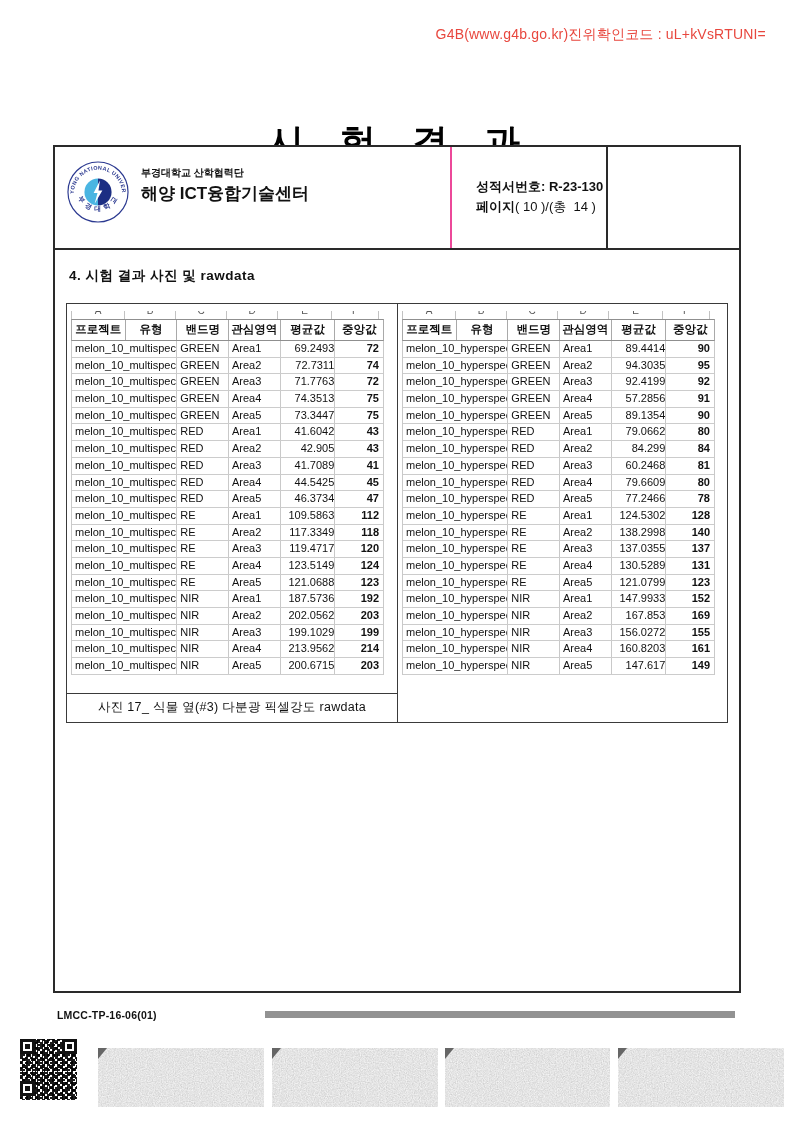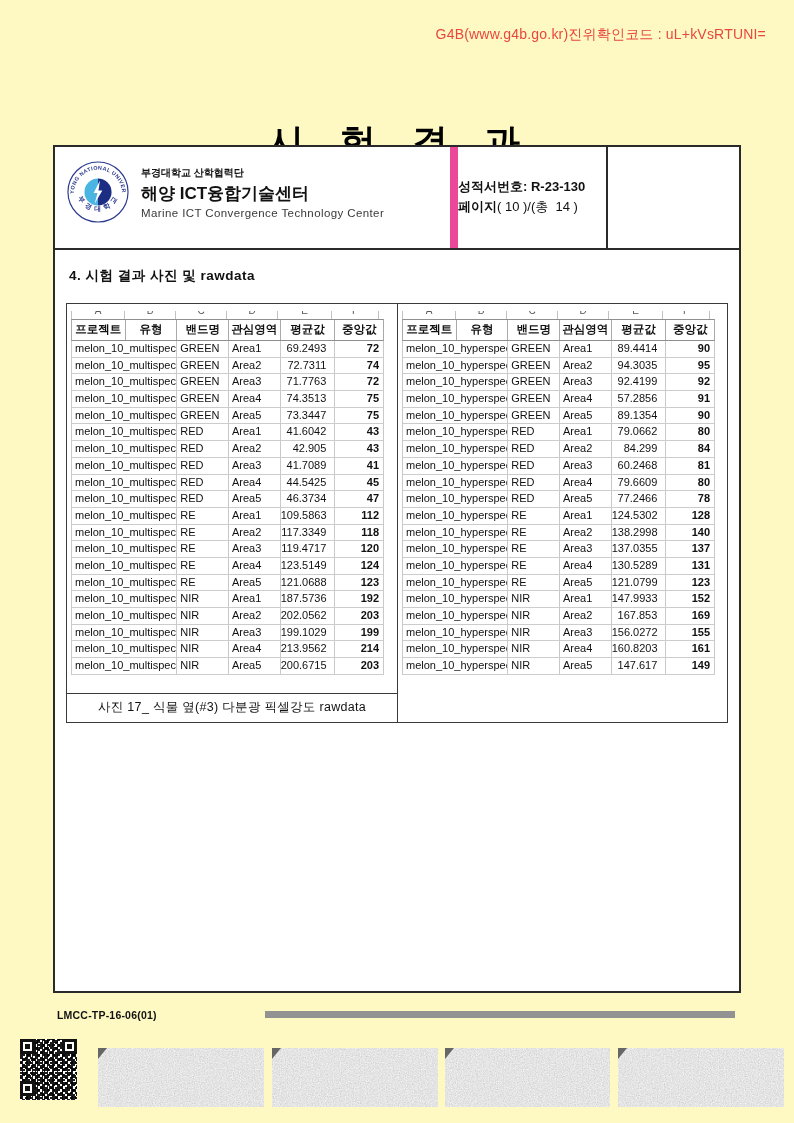--- a/index.html
+++ b/index.html
@@ -1,39 +1,39 @@
 <!DOCTYPE html>
 <html><head>
 <meta charset="utf-8">
 <style>
   html,body { margin:0; padding:0; background:#e9e9e9; }
   .page {
     position:relative; width:794px; height:1123px; margin:0 auto;
-    background:#fef9c3; overflow:hidden;
+    background:#ffffff; overflow:hidden;
     font-family:"Liberation Sans", sans-serif; color:#111;
   }
   
   .verify {
     position:absolute; top:26px; right:28px;
     font-size:14px; color:#e8473e; letter-spacing:0.2px;
   }
   
   .doc-title {
     position:absolute; top:86px; left:0; width:100%;
     text-align:center; font-size:36px; font-weight:bold;
     letter-spacing:6px; word-spacing:14px; color:#000;margin-top:32px;
   }
   
   .frame {
     position:absolute; left:53px; top:145px; width:688px; height:848px;
     border:2px solid #2a2a2a; box-sizing:border-box; background:#fff;
   }
   .hdr { display:flex; height:101px; border-bottom:2px solid #2a2a2a; }
   .hdr-left { width:395px; display:flex; padding:8px 6px 6px 12px; box-sizing:border-box; }
-  .hdr-mid { width:156px; border-left:8px solid #ec4899; box-sizing:border-box; padding:30px 4px 0 0; }
+  .hdr-mid { width:156px; border-left:2px solid #ec4899; box-sizing:border-box; padding:30px 4px 0 24px; }
   .hdr-right { flex:1; border-left:2px solid #2a2a2a; }
   .logo-wrap { width:66px; padding-top:6px; }
   .org { padding-left:8px; }
   .org-l1 { font-size:10px; font-weight:bold; line-height:20px;margin-top:8px; }
   .org-l2 { font-size:17px; font-weight:bold; line-height:22px; }
   .org-en { font-size:11.5px; color:#3a3a3a; line-height:16px; letter-spacing:0.4px; }
   .org-addr { font-size:11.5px; font-weight:bold; line-height:18px; }
   .org-tel { font-size:11.5px; font-weight:bold; line-height:18px; white-space:pre; }
   .rep-line { font-size:13px; line-height:20px; white-space:pre; }
   .rep-line b { font-weight:bold; }
@@ -71,21 +71,21 @@
   }
   .shead .hc:last-child { border-right:none; }
   .sbody { border-left:1px solid #c9c9c9; border-right:1px solid #c9c9c9; }
   .srow { display:flex; height:15.7px; border-bottom:1px solid #cccccc; }
   .srow .c { box-sizing:border-box; border-right:1px solid #c9c9c9; line-height:15.5px; white-space:nowrap; overflow:hidden; }
   .srow .c:last-child { border-right:none;font-weight:bold; }
   .w0{width:54px}.w1{width:52px}.w2{width:52px}.w3{width:52px}.w4{width:55px}.w5{width:48px}
   .c-proj{width:106px; padding-left:3px; text-align:left;}
   .c-band{width:52px; padding-left:3px; text-align:left;}
   .c-area{width:52px; padding-left:3px; text-align:left;}
-  .c-mean{width:55px; padding-right:8px; text-align:right;}
+  .c-mean{width:55px; padding-right:0; text-align:right;}
   .c-med{width:48px; padding-right:4px; text-align:right;}
   
   .footer-bar { position:absolute; left:265px; top:1011px; width:470px; height:7px; background:#929292; }
   .doc-code { position:absolute; left:57px; top:1009px; font-size:10.5px; font-weight:bold; letter-spacing:0.2px; }
   
   .qr { position:absolute; left:20px; top:1039px; width:57px; height:61px; background:#fff; }
   .qr-pat {
     position:absolute; inset:0;
     background:
       repeating-conic-gradient(#1a1a1a 0% 25%, #ffffff 0% 50%) 0 0 / 5px 5px,
@@ -124,21 +124,20 @@
               <textPath href="#arcBot" startOffset="50%" text-anchor="middle">부 경 대 학 교</textPath>
             </text>
             <path d="M32,18 A14,14 0 0 0 32,46 Z" fill="#4ab5e2"></path>
             <path d="M32,18 A14,14 0 0 1 32,46 Z" fill="#1c2e83"></path>
             <path d="M34,20 L27.5,33 L31.5,33 L28.5,44 L36.5,30.5 L32.5,30.5 Z" fill="#ffffff"></path>
           </svg>
         </div>
         <div class="org">
           <div class="org-l1">부경대학교 산학협력단</div>
           <div class="org-l2">해양 ICT융합기술센터</div>
-          <div class="org-en">Marine ICT Convergence Technology Center</div>
         </div>
       </div>
       <div class="hdr-mid">
         <div class="rep-line"><b>성적서번호: </b><b>R-23-130</b></div>
         <div class="rep-line"><b>페이지</b><span>( 10 )/(총  14 )</span></div>
       </div>
       <div class="hdr-right"></div>
     </div>
 
     <div class="section-heading">4. 시험 결과 사진 및 rawdata</div>

